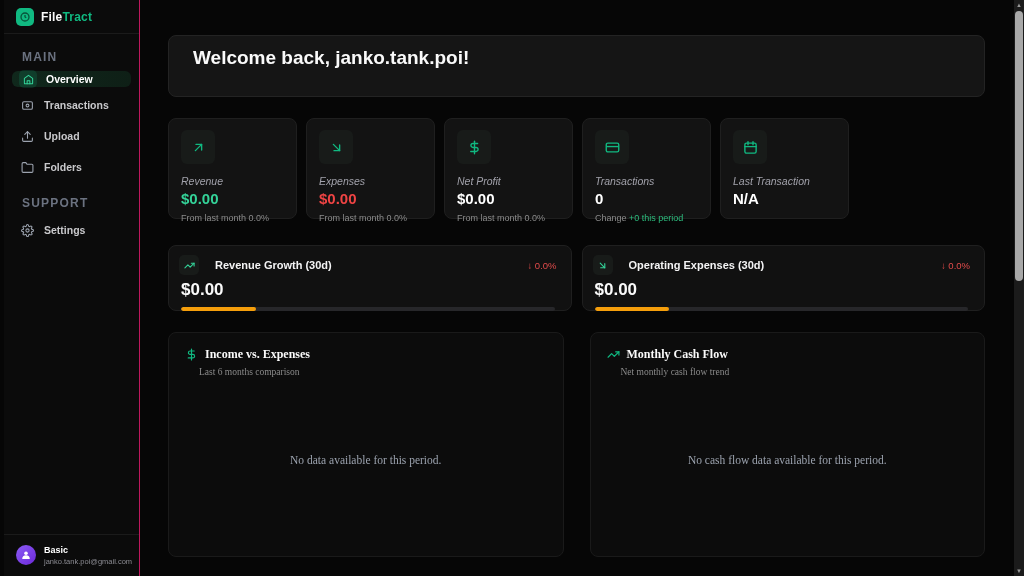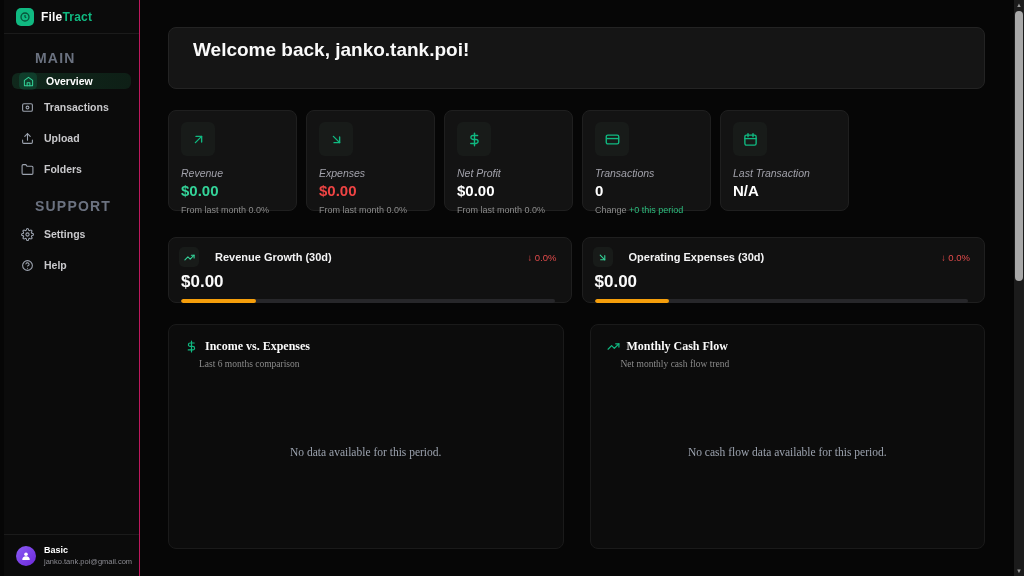--- a/index.html
+++ b/index.html
@@ -9,42 +9,42 @@
   
   .sidebar { position:absolute; left:4px; top:0; width:136px; height:576px;
     background:#0b0b0b; border-right:1px solid #be185d; display:flex; flex-direction:column; }
   .logo-row { height:34px; display:flex; align-items:center; gap:7px; padding:0 12px;
     border-bottom:1px solid #1b1b1b; }
   .logo-box { width:18px; height:18px; border-radius:5px; background:#10b981;
     display:flex; align-items:center; justify-content:center; flex:0 0 auto; }
   .logo-text { font-size:12px; font-weight:bold; letter-spacing:.2px; }
   .logo-text .accent { color:#10b981; }
   .nav { padding:8px 8px 0 8px; }
-  .nav-section-label { font-size:14px; font-weight:bold; letter-spacing:1.2px; color:#6b7280;
-    margin:8px 6px 7px 23px; text-transform:uppercase; }
+  .nav-section-label { font-size:12px; font-weight:bold; letter-spacing:1.2px; color:#6b7280;
+    margin:8px 6px 7px 10px; text-transform:uppercase; }
   .nav-item { display:flex; align-items:center; gap:9px; height:26px; padding:0 7px;
     border-radius:6px; margin-bottom:5px; color:#c9c9cc; font-size:10.5px; font-weight:600;
     cursor:pointer; }
   .nav-item .nicon { width:16px; height:16px; display:flex; align-items:center;
     justify-content:center; color:#9ca3af; flex:0 0 auto; }
   .nav-item.active { background:linear-gradient(90deg,#10281c,#0e1f16); color:#ffffff; height:16px; }
   .nav-item.active .nicon { width:18px; height:18px; background:rgba(16,185,129,.16);
     border-radius:5px; color:#34d399; }
   .sidebar-spacer { flex:1; }
   .user-row { border-top:1px solid #1b1b1b; padding:10px 12px; display:flex;
-    align-items:center; gap:8px; cursor:pointer;margin-top:48px; }
+    gap:8px; cursor:pointer;margin-top:48px; }
   .avatar { width:20px; height:20px; border-radius:50%;
     background:linear-gradient(135deg,#8b5cf6,#6d28d9); display:flex; align-items:center;
     justify-content:center; flex:0 0 auto; }
   .user-plan { font-size:9px; font-weight:bold; color:#fff; }
   .user-email { font-size:7.5px; color:#8b8b92; margin-top:2px; }
 
   
   .main { position:absolute; left:136px; top:0; width:878px; height:424px;
-    padding:27px 29px 0 32px; }
+    padding:35px 29px 0 32px; }
   .welcome-card { background:#151515; border:1px solid #232323; border-radius:8px;
     height:62px; padding:11px 24px; }
   .welcome-title { font-size:19px; font-weight:bold; }
   .welcome-sub { font-size:12px; color:#a1a1aa; margin-top:5px; }
 
   .stats-row { display:flex; gap:9px; margin-top:21px; }
   .stat-card { flex:0 0 129px; height:101px; background:#131313; border:1px solid #1f1f1f;
     border-radius:8px; padding:11px 12px; }
   .stat-icon { width:34px; height:34px; border-radius:6px; background:#181b19;
     display:flex; align-items:center; justify-content:center; color:#10b981; }
@@ -148,30 +148,20 @@
     <div class="nav-item">
       <span class="nicon">
         <svg width="13" height="13" viewBox="0 0 24 24" fill="none" stroke="currentColor" stroke-width="2" stroke-linecap="round" stroke-linejoin="round">
             <circle cx="12" cy="12" r="3"></circle>
             <path d="M19.4 15a1.65 1.65 0 0 0 .33 1.82l.06.06a2 2 0 1 1-2.83 2.83l-.06-.06a1.65 1.65 0 0 0-1.82-.33 1.65 1.65 0 0 0-1 1.51V21a2 2 0 1 1-4 0v-.09a1.65 1.65 0 0 0-1-1.51 1.65 1.65 0 0 0-1.82.33l-.06.06a2 2 0 1 1-2.83-2.83l.06-.06a1.65 1.65 0 0 0 .33-1.82 1.65 1.65 0 0 0-1.51-1H3a2 2 0 1 1 0-4h.09a1.65 1.65 0 0 0 1.51-1 1.65 1.65 0 0 0-.33-1.82l-.06-.06a2 2 0 1 1 2.83-2.83l.06.06a1.65 1.65 0 0 0 1.82.33h0a1.65 1.65 0 0 0 1-1.51V3a2 2 0 1 1 4 0v.09a1.65 1.65 0 0 0 1 1.51h0a1.65 1.65 0 0 0 1.82-.33l.06-.06a2 2 0 1 1 2.83 2.83l-.06.06a1.65 1.65 0 0 0-.33 1.82v0a1.65 1.65 0 0 0 1.51 1H21a2 2 0 1 1 0 4h-.09a1.65 1.65 0 0 0-1.51 1z"></path>
           </svg>
       </span>
       <span>Settings</span>
     </div>
 
-    <div class="nav-item">
-      <span class="nicon">
-        <svg width="13" height="13" viewBox="0 0 24 24" fill="none" stroke="currentColor" stroke-width="2" stroke-linecap="round">
-            <circle cx="12" cy="12" r="9"></circle>
-            <path d="M9.1 9a3 3 0 0 1 5.8 1c0 2-3 3-3 3"></path>
-            <path d="M12 17h.01"></path>
-          </svg>
-      </span>
-      <span>Help</span>
-    </div>
   </div>
 
   <div class="sidebar-spacer"></div>
 
   <div class="user-row">
     <span class="avatar">
       <svg width="12" height="12" viewBox="0 0 24 24" fill="#ffffff">
           <circle cx="12" cy="8.5" r="3.6"></circle>
           <path d="M4.5 20a7.5 7.5 0 0 1 15 0z"></path>
         </svg>

